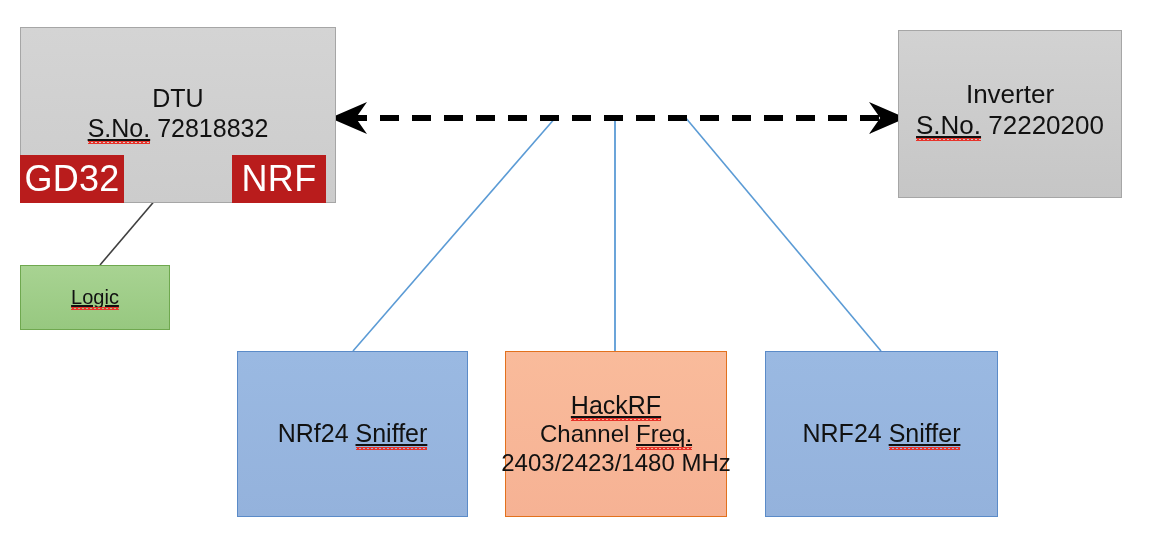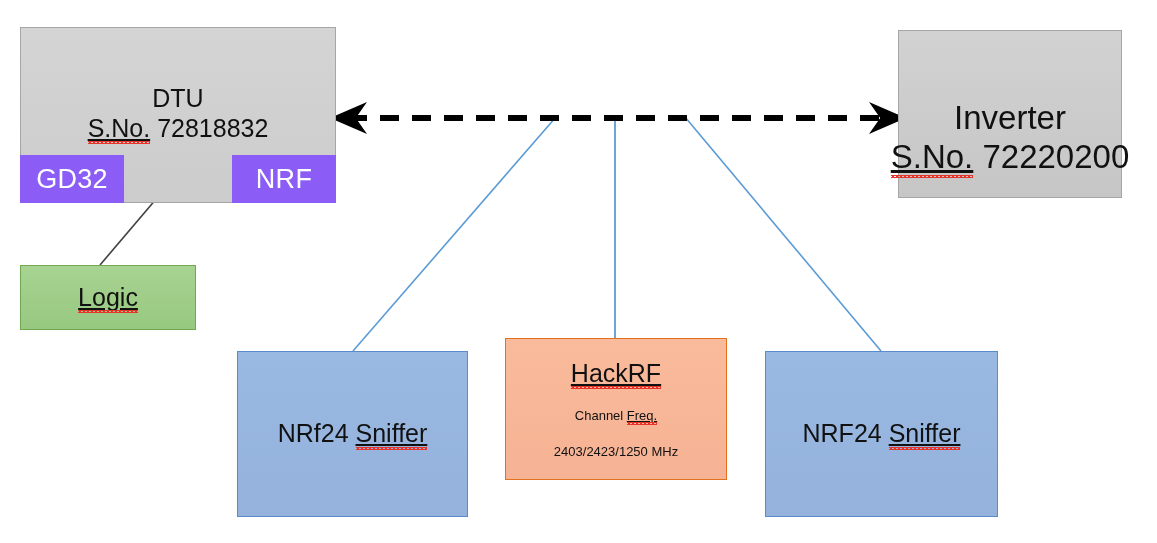--- a/index.html
+++ b/index.html
@@ -46,71 +46,70 @@
     font-size: 25px;
     justify-content: flex-start;
     padding-top: 56px;
   }
   
   #inverter-node {
     left: 898px; top: 30px; width: 224px; height: 168px;
     background: linear-gradient(180deg, #d2d2d2 0%, #c6c6c6 100%);
     border: 1px solid #a6a6a6;
     color: #111111;
-    font-size: 33px;
+    font-size: 26px;
     justify-content: flex-start;
-    padding-top: 68px;
+    padding-top: 48px;
   }
   
   .chip {
     position: absolute;
     box-sizing: border-box;
-    background: #8b5cf6;
+    background: #b91c1c;
     color: #ffffff;
     display: flex;
     align-items: center;
     justify-content: center;
-    font-size: 27px;
+    font-size: 36px;
     letter-spacing: .3px;
   }
   #gd32-node { left: 20px; top: 155px; width: 104px; height: 48px; }
-  #nrf-node  { left: 232px; top: 155px; width: 104px; height: 48px; }
+  #nrf-node  { left: 232px; top: 155px; width: 94px; height: 48px; }
 
   
   #logic-node {
-    left: 20px; top: 265px; width: 176px; height: 65px;
+    left: 20px; top: 265px; width: 150px; height: 65px;
     background: linear-gradient(180deg, #a8d392 0%, #97c880 100%);
     border: 1px solid #6fa84f;
     color: #111111;
-    font-size: 25px;
+    font-size: 20px;
   }
   
   #sniffer-left-node {
     left: 237px; top: 351px; width: 231px; height: 166px;
     background: linear-gradient(180deg, #9ab9e2 0%, #94b2dc 100%);
     border: 1px solid #5b8bc8;
     color: #111111;
     font-size: 25px;
   }
   #sniffer-right-node {
     left: 765px; top: 351px; width: 233px; height: 166px;
     background: linear-gradient(180deg, #9ab9e2 0%, #94b2dc 100%);
     border: 1px solid #5b8bc8;
     color: #111111;
     font-size: 25px;
   }
   #hackrf-node {
-    left: 505px; top: 338px; width: 222px; height: 142px;
+    left: 505px; top: 351px; width: 222px; height: 166px;
     background: linear-gradient(180deg, #f9bb9b 0%, #f6b294 100%);
     border: 1px solid #e2711d;
     color: #111111;
-    gap: 20px;
   }
   #hackrf-node .title { font-size: 25px; }
-  #hackrf-node .sub   { font-size: 13px; }
+  #hackrf-node .sub   { font-size: 24px; }
 
   
   .sq {
     position: relative;
     display: inline-block;
     text-decoration: underline;
   }
   .sq::after {
     content: "";
     position: absolute;
@@ -180,20 +179,20 @@
     <span class="line"><span class="sq">S.No.</span><span>&nbsp;</span><span>72220200</span></span>
   </div>
 
   <div class="node" id="sniffer-left-node">
     <span class="line"><span>NRf24 </span><span class="sq">Sniffer</span></span>
   </div>
 
   <div class="node" id="hackrf-node">
     <span class="line title sq">HackRF</span>
     <span class="line sub"><span>Channel </span><span class="sq">Freq.</span></span>
-    <span class="line sub">2403/2423/1250 MHz</span>
+    <span class="line sub">2403/2423/1480 MHz</span>
   </div>
 
   <div class="node" id="sniffer-right-node">
     <span class="line"><span>NRF24 </span><span class="sq">Sniffer</span></span>
   </div>
 
 </div>
 
 </body></html>

